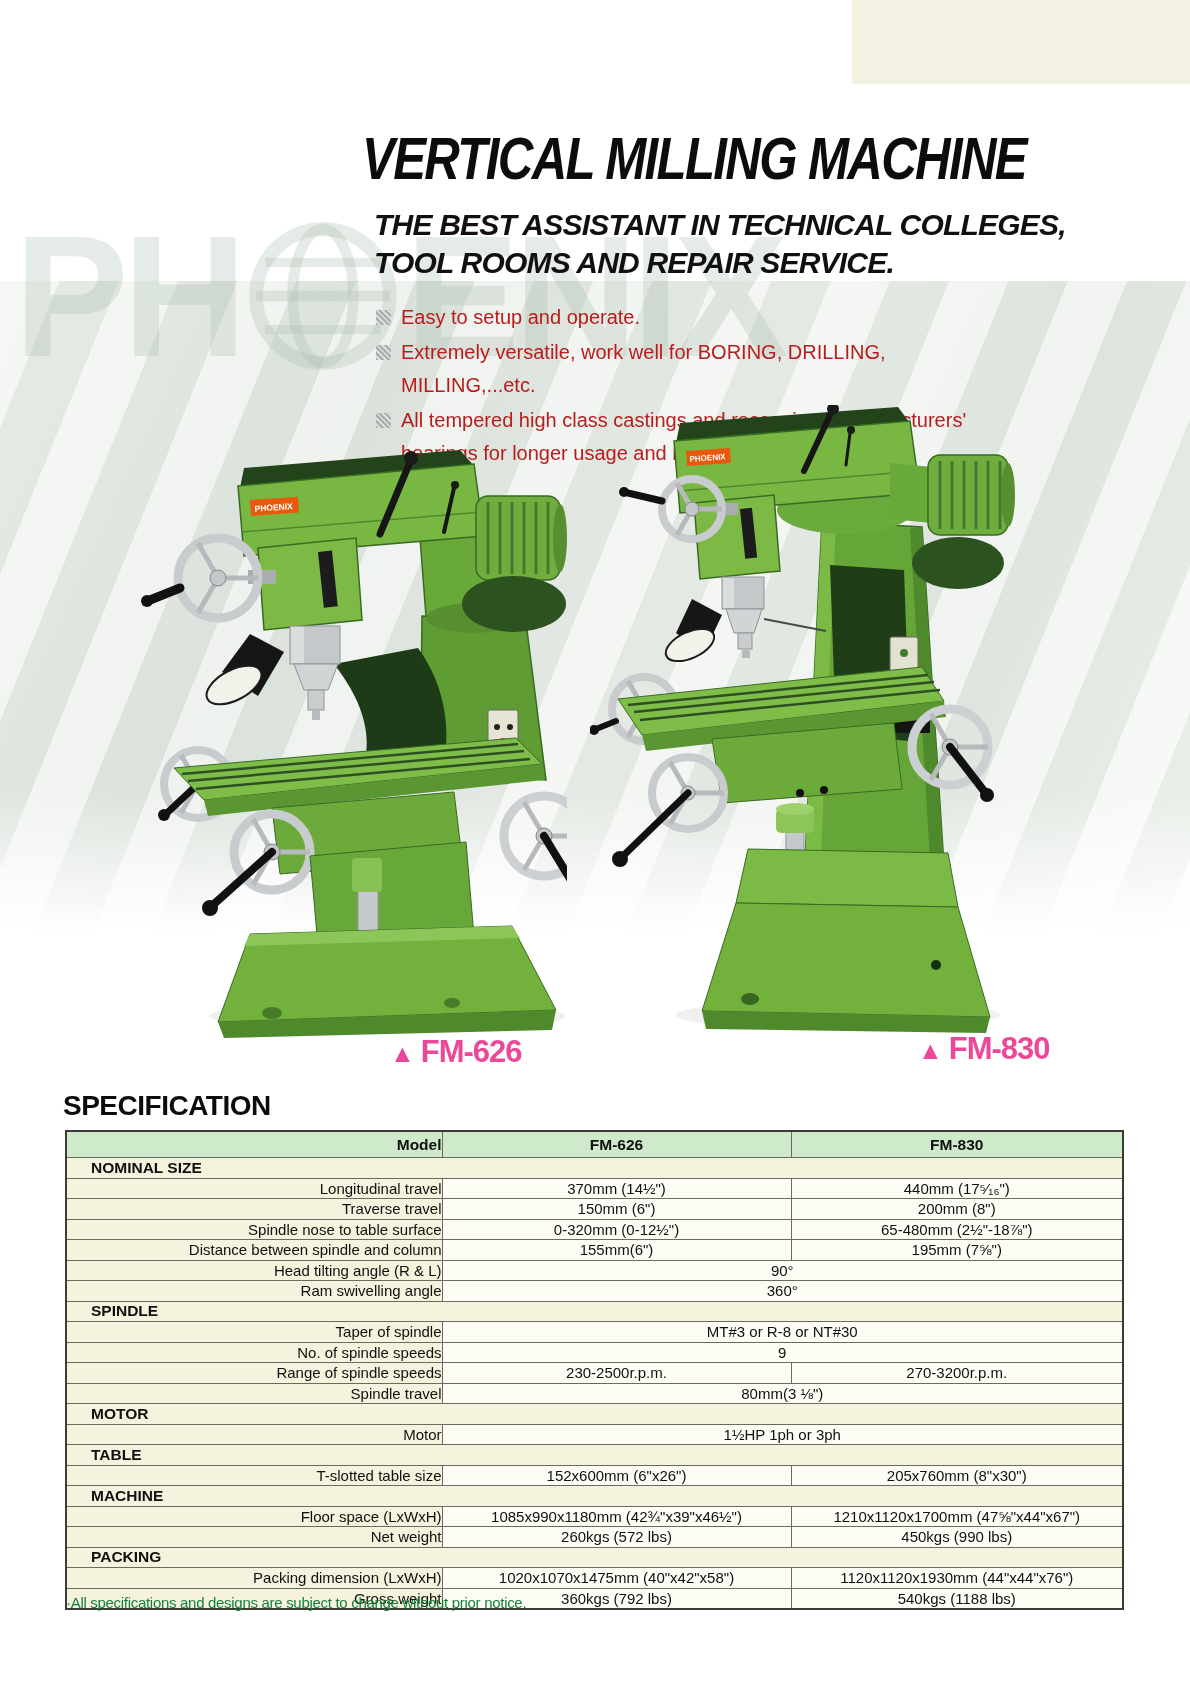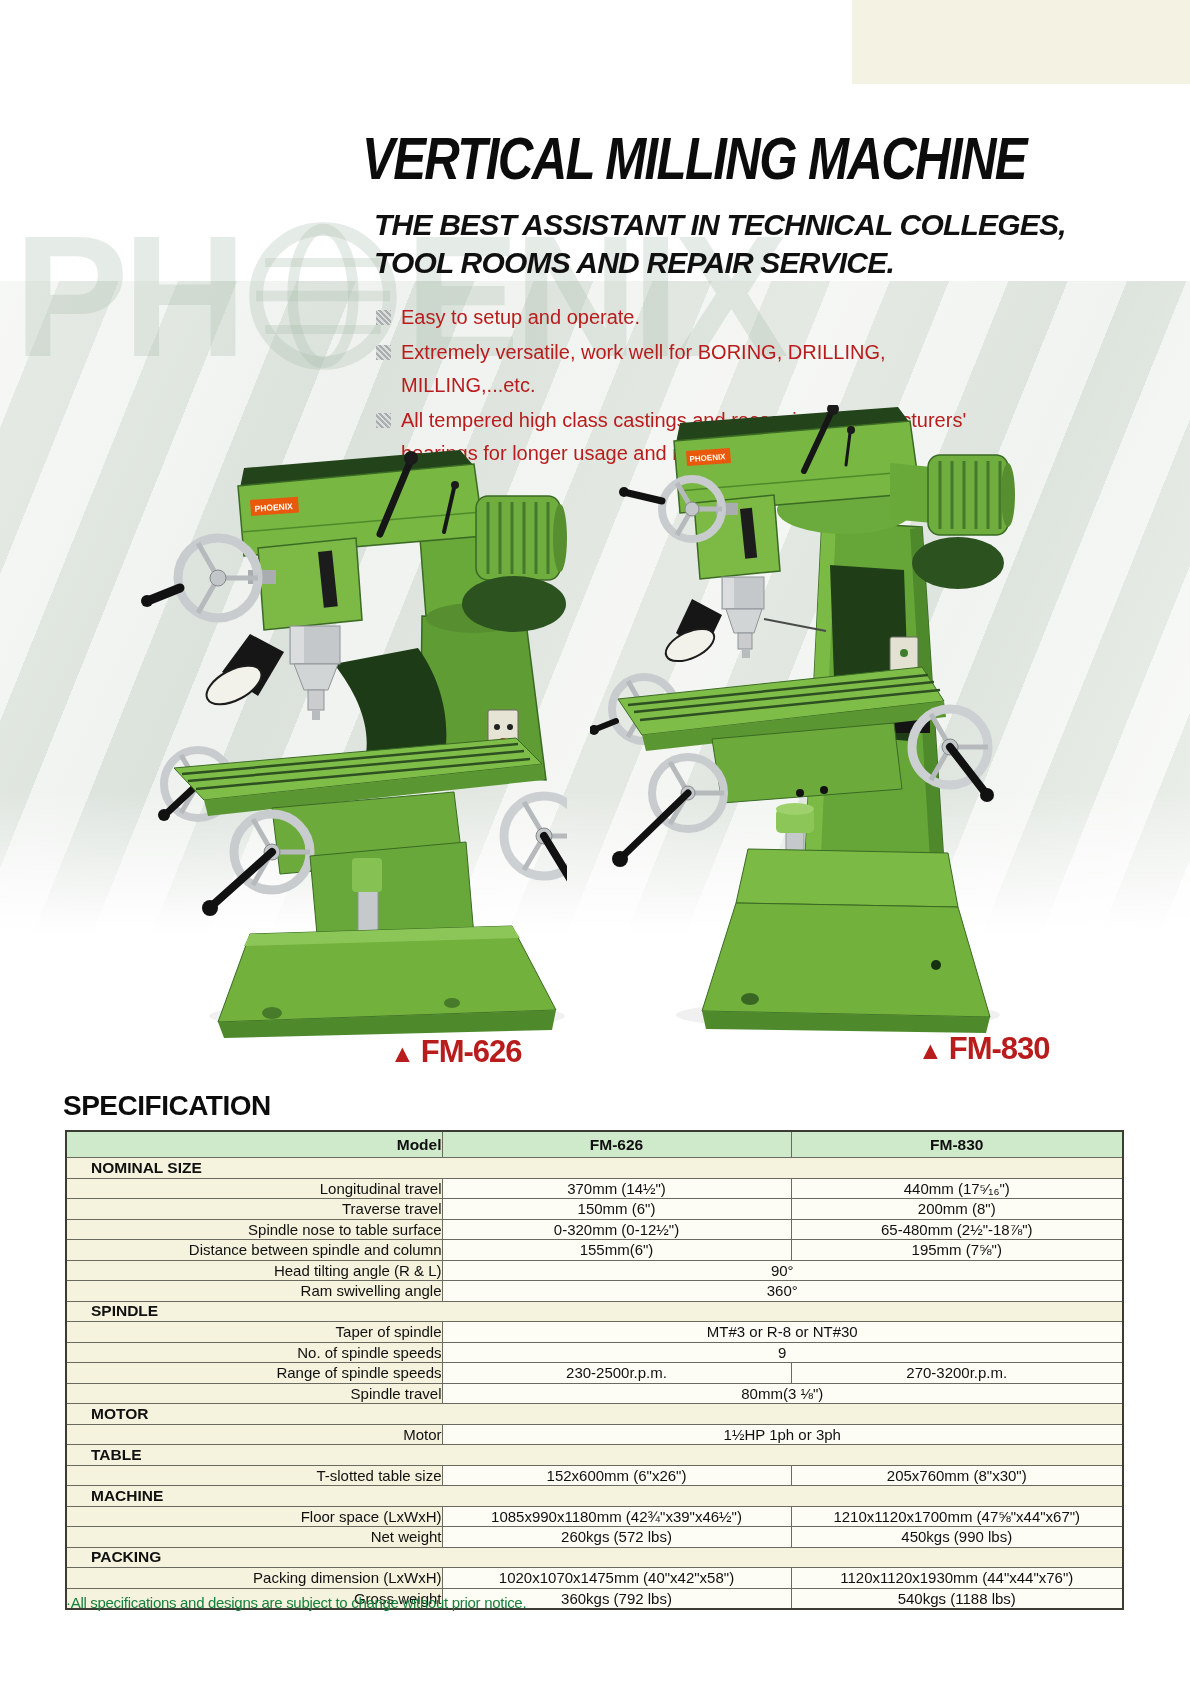--- a/index.html
+++ b/index.html
@@ -37,21 +37,21 @@
   .bullets { position:absolute; left:376px; top:301px; width:648px; }
   .bullet { display:flex; align-items:flex-start; margin-bottom:2px; }
   .bullet-marker {
     flex:0 0 15px; width:15px; height:15px; margin:9px 10px 0 0;
     background:repeating-linear-gradient(45deg,#a9aeae 0 2px,#dcdede 2px 4px);
   }
   .bullet-text { font-size:20px; line-height:33px; color:#b91c1c; width:620px; }
   .machine { position:absolute; }
   .model-label {
     position:absolute; font-size:31px; font-weight:bold; letter-spacing:-1px;
-    color:#b91c1c; white-space:nowrap;
+    color:#ec4899; white-space:nowrap;
   }
   .model-label .tri { font-size:25px; margin-right:7px; }
   .spec-heading {
     position:absolute; left:63px; top:1090px;
     font-size:28px; font-weight:bold; letter-spacing:-0.5px; color:#0c0c0c;
   }
   table.spec {
     position:absolute; left:65px; top:1130px; width:1057px;
     border-collapse:collapse; table-layout:fixed;
     border:2px solid #3c3c35; background:#fdfdf6;

